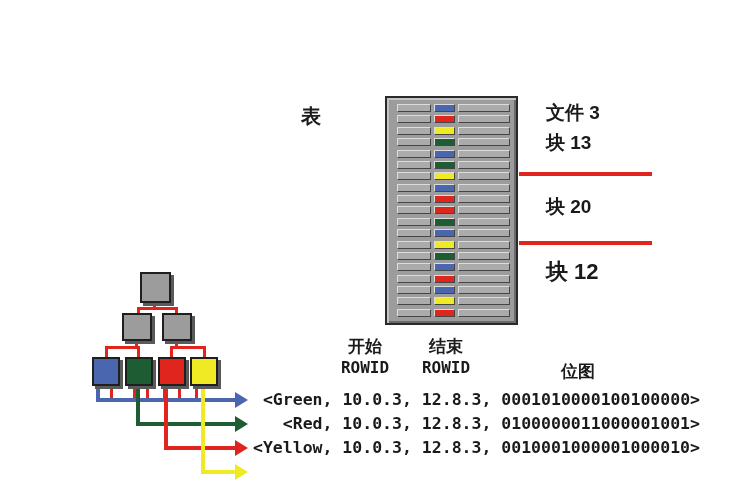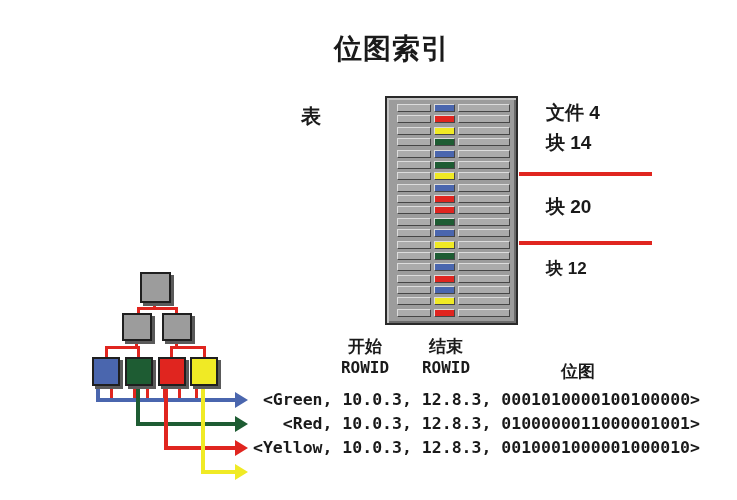--- a/index.html
+++ b/index.html
@@ -9,21 +9,21 @@
 
   .title { position:absolute; left:242px; top:30px; width:300px; text-align:center;
            font-size:28px; font-weight:bold; letter-spacing:1px; }
 
   .lbl { position:absolute; font-weight:bold; white-space:nowrap; }
   .table-label { left:301px; top:103px; font-size:20px; }
   .index-label { left:132px; top:242px; width:56px; text-align:center; font-size:20px; }
   .file-label  { left:546px; top:100px; font-size:19px; }
   .block10     { left:546px; top:130px; font-size:19px; }
   .block11     { left:546px; top:194px; font-size:19px; }
-  .block12     { left:546px; top:257px; font-size:17px;text-align:center; }
+  .block12     { left:546px; top:257px; font-size:22px;text-align:center; }
 
   .redline { position:absolute; left:519px; width:133px; height:4px; }
   .l1 { top:172px; } .l2 { top:241px; }
 
   
   .table-box { position:absolute; left:385px; top:96px; width:133px; height:229px;
                background:#9c9c9c; border:2px solid #2a2a2a;
                box-shadow: inset 2px 2px 0 #c4c4c4, inset -2px -2px 0 #6b6b6b; }
   .rows { position:absolute; left:10px; top:6px; right:6px; bottom:6px;
           display:flex; flex-direction:column; justify-content:space-between; }
@@ -77,21 +77,20 @@
   
   .entries { position:absolute; right:37px; top:388px; text-align:right;
              font-family:"DejaVu Sans Mono", monospace; font-weight:bold;
              font-size:16.5px; line-height:24px; white-space:pre; }
 </style>
 </head>
 <body>
 
 <div class="canvas">
 
-  <div class="title">位图索引</div>
 
   <div class="lbl table-label">表</div>
   <div class="table-box">
     <div class="rows">
         <div class="trow">
           <div class="cell c1"></div>
           <div class="cell c2" style="background: rgb(74, 102, 174);"></div>
           <div class="cell c3"></div>
         </div>
         <div class="trow">
@@ -180,22 +179,22 @@
           <div class="cell c3"></div>
         </div>
         <div class="trow">
           <div class="cell c1"></div>
           <div class="cell c2" style="background: rgb(224, 37, 31);"></div>
           <div class="cell c3"></div>
         </div>
       </div>
   </div>
 
-  <div class="lbl file-label">文件 4</div>
-  <div class="lbl block10">块 14</div>
+  <div class="lbl file-label">文件 3</div>
+  <div class="lbl block10">块 13</div>
   <div class="redline l1 fill-red" style="background: rgb(224, 37, 31);"></div>
   <div class="lbl block11">块 20</div>
   <div class="redline l2 fill-red" style="background: rgb(224, 37, 31);"></div>
   <div class="lbl block12">块 12</div>
 
   <div class="stem stem-root fill-red" style="background: rgb(224, 37, 31);"></div>
   <div class="conn brk brk-root" style="border-color: rgb(224, 37, 31);"></div>
   <div class="stem stem-cl fill-red" style="background: rgb(224, 37, 31);"></div>
   <div class="stem stem-cr fill-red" style="background: rgb(224, 37, 31);"></div>
   <div class="conn brk brk-l" style="border-color: rgb(224, 37, 31);"></div>

